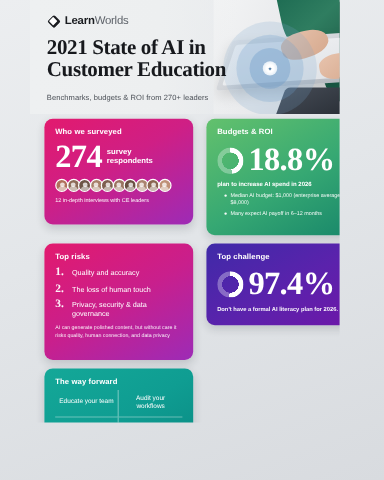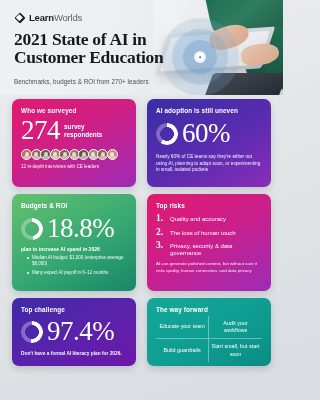--- a/index.html
+++ b/index.html
@@ -1,21 +1,21 @@
 <!DOCTYPE html>
 <html><head>
 <meta charset="utf-8">
 <style>
   html,body{margin:0;padding:0;}
   body{
     width:283px;height:400px;overflow:hidden;
     font-family:"Liberation Sans",sans-serif;
     background:linear-gradient(160deg,#eceef0 0%,#e3e6e9 45%,#d8dbdf 100%);
   }
-  .poster{position:relative;width:283px;height:400px;overflow:hidden;}
+  .poster{position:relative;width:283px;height:352px;overflow:hidden;margin-left:25px;}
 
   
   .hero{position:relative;height:95px;width:100%;overflow:hidden;}
   .hero-photo{
     position:absolute;right:0;top:0;width:130px;height:95px;
     background:
       radial-gradient(ellipse at 72% 18%, #2f5c4a 0 16%, rgba(47,92,74,0) 17%),
       linear-gradient(115deg,#f3f4f5 0%,#e9eaec 42%,#dfe1e3 70%,#cfd2d5 100%);
     overflow:hidden;
   }
@@ -105,21 +105,21 @@
   .card-title{font-size:6.4px;font-weight:700;letter-spacing:.1px;margin-bottom:3px;}
 
   .c-pink{background:linear-gradient(150deg,#e21a6e 0%,#cf1f85 45%,#9d2bb6 100%);height:88px;}
   .c-blue{background:linear-gradient(150deg,#3b2da6 0%,#5a2cb0 55%,#8b2cb8 100%);height:88px;}
   .c-green{background:linear-gradient(150deg,#63c16d 0%,#36a873 55%,#18876a 100%);height:97px;}
   .c-magenta{background:linear-gradient(150deg,#e21a6e 0%,#c91f8c 50%,#9d2bb6 100%);height:97px;}
   .c-purple{background:linear-gradient(150deg,#3f2aa8 0%,#5b22ac 55%,#6d17a8 100%);height:68px;}
   .c-teal{background:linear-gradient(150deg,#14a898 0%,#0f9d92 55%,#0a8c84 100%);height:68px;}
 
   .big-num{
-    font-family:"Liberation Serif",serif;font-weight:400;
+    font-family:"Liberation Serif",serif;font-weight:700;
     font-size:27px;line-height:1;letter-spacing:-.5px;
   }
   .row{display:flex;align-items:center;gap:4px;}
   .num-label{font-size:6.4px;font-weight:700;line-height:1.2;}
 
   .donut{
     width:22px;height:22px;border-radius:50%;flex:0 0 auto;
     -webkit-mask:radial-gradient(circle,transparent 44%,#000 45%);
             mask:radial-gradient(circle,transparent 44%,#000 45%);
   }
@@ -250,28 +250,20 @@
             <u></u>
           </span>
         <span class="av" style="background:#bf9077">
             <i></i>
             <u></u>
           </span>
       </div>
       <div class="caption">12 in-depth interviews with CE leaders</div>
     </div>
 
-    <div class="card c-blue">
-      <div class="card-title">AI adoption is still uneven</div>
-      <div class="row" style="margin-top:6px;">
-        <span class="donut d60"></span>
-        <span class="big-num">60%</span>
-      </div>
-      <div class="body-txt" style="margin-top:7px;">Nearly 60% of CE teams say they're either not using AI, planning to adopt soon, or experimenting in small, isolated pockets</div>
-    </div>
 
     <div class="card c-green">
       <div class="card-title">Budgets &amp; ROI</div>
       <div class="row" style="margin-top:6px;">
         <span class="donut d48"></span>
         <span class="big-num">18.8%</span>
       </div>
       <div class="sub-strong">plan to increase AI spend in 2026</div>
       <ul class="bullets">
         <li>Median AI budget: $1,000 (enterprise average $8,000)</li>

